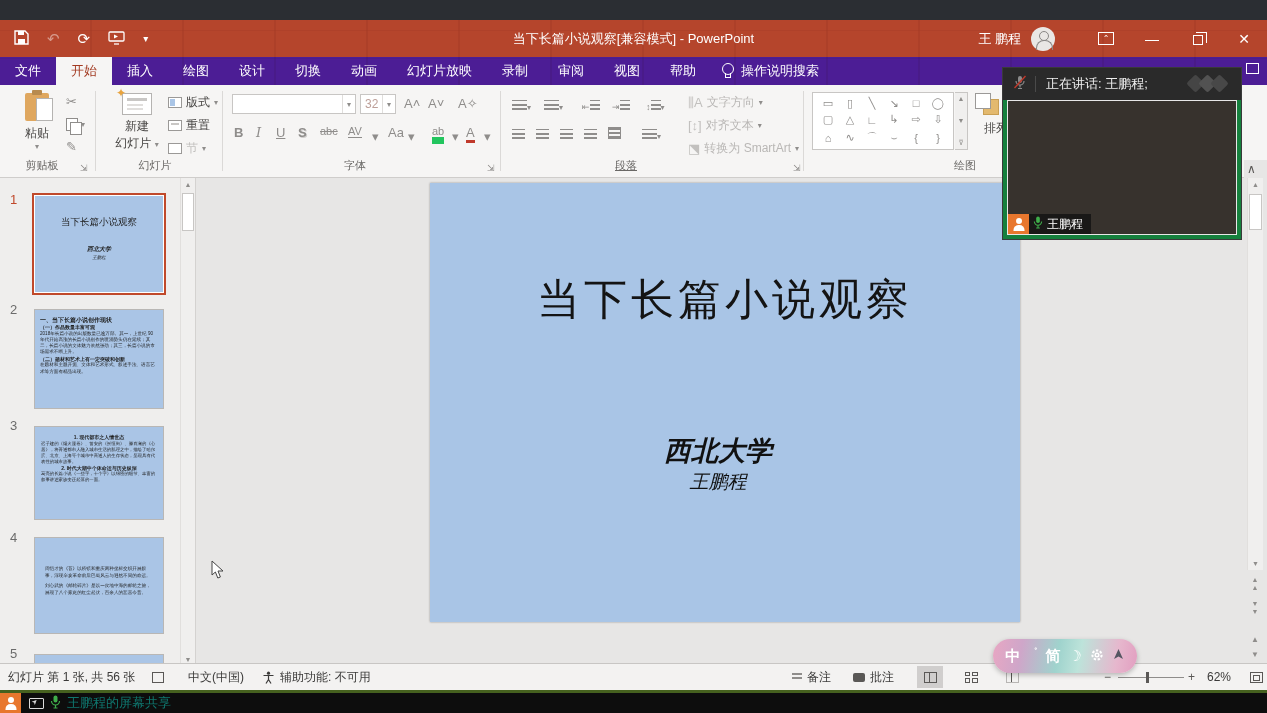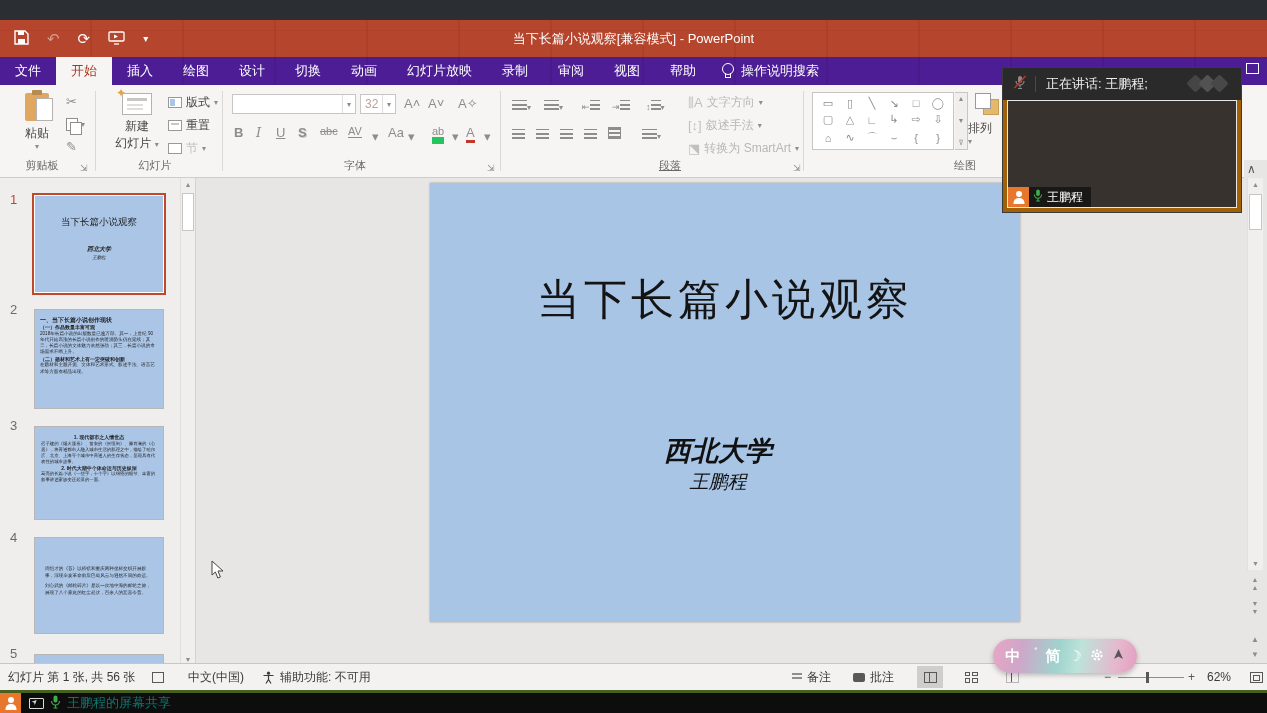--- a/index.html
+++ b/index.html
@@ -75,21 +75,21 @@
   .combo .dd { margin-left:auto; padding:0 4px; border-left:1px solid #e0dedc; align-self:stretch; display:flex; align-items:center; }
   .fbtn { position:absolute; font-size:13px; color:#8f8d8b; }
 
   
   .bars { display:inline-block; width:13px; height:10px; background:repeating-linear-gradient(to bottom,#8f8d8b 0 1.5px,transparent 1.5px 4.2px); }
   .pright { position:absolute; font-size:12px; color:#b9b7b5; display:flex; align-items:center; gap:4px; }
 
   
   .shape-gallery { position:absolute; left:812px; top:7px; width:142px; height:58px; background:#fff; border:1px solid #c8c6c4; padding:2px 4px; display:grid; grid-template-columns:repeat(6,1fr); align-items:center; justify-items:center; color:#8f8d8b; font-size:11px; }
   .gal-scroll { position:absolute; left:955px; top:7px; width:13px; height:58px; border:1px solid #c8c6c4; border-left:none; background:#f0efee; display:flex; flex-direction:column; align-items:center; justify-content:space-between; padding:2px 0; font-size:7px; color:#8f8d8b; }
-  .arrange-btn { position:absolute; left:968px; top:8px; width:40px; text-align:left; font-size:12px; color:#4a4846; }
+  .arrange-btn { position:absolute; left:968px; top:8px; width:40px; text-align:right; font-size:12px; color:#4a4846; }
   .arr-ico { width:26px; height:24px; margin:0 auto 3px; position:relative; }
   .arr-ico::before { content:""; position:absolute; left:0; top:0; width:14px; height:14px; background:#fff; border:1px solid #9b9997; z-index:2; }
   .arr-ico::after { content:""; position:absolute; left:8px; top:6px; width:14px; height:14px; background:#e3b96e; border:1px solid #c99f54; }
 
   
   .thumb-panel { position:absolute; left:0; top:178px; width:196px; height:488px; background:#efeeed; border-right:1px solid #d4d2d0; }
   .slide-num { position:absolute; left:10px; font-size:13px; color:#6b6b6b; }
   .slide-num.sel { color:#c0492b; }
   .thumb { position:absolute; left:35px; width:128px; background:#aac5e6; box-shadow:0 0 0 1px #b9b7b5; overflow:hidden; color:#1f1f1f; }
   .thumb.sel { box-shadow:0 0 0 1px #fff, 0 0 0 3px #c0492b; }
@@ -134,21 +134,21 @@
   .person-g { position:absolute; }
   .person-g::before { content:""; position:absolute; left:50%; transform:translateX(-50%); top:0; width:6px; height:6px; border-radius:50%; background:#fff; }
   .person-g::after { content:""; position:absolute; left:50%; transform:translateX(-50%); top:7px; width:11px; height:6px; border-radius:5px 5px 0 0; background:#fff; }
   .tb-share-ico { width:15px; height:11px; border:1.5px solid #dadada; border-radius:1px; margin:0 6px 0 8px; position:relative; }
   .tb-share-ico::before { content:"➤"; position:absolute; left:2px; top:-1px; font-size:7px; color:#dadada; transform:rotate(-45deg); }
 
   
   .mic { display:inline-block; }
 
   
-  .meeting { position:absolute; left:1003px; top:68px; width:238px; height:144px; z-index:50; background:#a16207; box-shadow:0 0 0 1px #3a3a3a; }
+  .meeting { position:absolute; left:1003px; top:68px; width:238px; height:171px; z-index:50; background:#15803d; box-shadow:0 0 0 1px #3a3a3a; }
   .meet-head { position:absolute; left:0; top:0; width:100%; height:32px; background:#2a2a2a; display:flex; align-items:center; color:#eee; font-size:13px; }
   .meet-sep { width:1px; height:16px; background:#4a4a4a; margin:0 10px 0 8px; }
   .meet-logo { margin-left:auto; margin-right:10px; position:relative; width:44px; height:18px; opacity:.8; }
   .meet-logo i { position:absolute; width:13px; height:13px; background:#565656; transform:rotate(45deg); border-radius:2px; top:2px; }
   .meet-logo i:nth-child(1){ left:2px; background:#4c4c4c; }
   .meet-logo i:nth-child(2){ left:14px; background:#5d5d5d; }
   .meet-logo i:nth-child(3){ left:26px; background:#505050; }
   .meet-video { position:absolute; left:4px; top:32px; right:4px; bottom:4px; background:#37322d; border:1px solid #e8e8e8; }
   .meet-tag { position:absolute; left:0; bottom:0; display:flex; align-items:center; height:20px; background:rgba(20,20,20,.85); color:#fff; font-size:12px; padding-right:8px; }
   .meet-tag .tb-person { margin-right:4px; }
@@ -185,20 +185,32 @@
       <span class="qbtn">
         <svg width="17" height="14" viewBox="0 0 17 14">
             <rect x="1" y="1" width="15" height="9" rx="1" fill="none" stroke="#fff" stroke-width="1.3"></rect>
             <path d="M6 3.5l4 2-4 2z" fill="#fff"></path>
             <path d="M6 13h5" stroke="#fff" stroke-width="1.3"></path>
           </svg>
       </span>
       <span class="qbtn tiny">▾</span>
     </div>
     <div class="win-title">当下长篇小说观察[兼容模式] - PowerPoint</div>
+    <div class="tb-right">
+      <span class="tb-user">王 鹏程</span>
+      <span class="avatar"></span>
+      <span class="winbtn">
+          <span class="ribbon-opt">⌃</span>
+        </span>
+      <span class="winbtn">—</span>
+      <span class="winbtn">
+          <span class="restore-ico"></span>
+        </span>
+      <span class="winbtn">✕</span>
+    </div>
   </div>
 
   <div class="tabrow">
     <span class="rtab">文件</span>
     <span class="rtab active">开始</span>
     <span class="rtab">插入</span>
     <span class="rtab">绘图</span>
     <span class="rtab">设计</span>
     <span class="rtab">切换</span>
     <span class="rtab">动画</span>
@@ -299,29 +311,29 @@
     <span style="position:absolute; left:584px; top:40px;"><span class="bars"></span></span>
     <span style="position:absolute; left:608px; top:40px;"><span class="bars" style="border:1px solid #8f8d8b; height:12px;"></span></span>
     <span style="position:absolute; left:642px; top:40px;"><span class="bars" style="width:15px;"></span><span class="dd">▾</span></span>
     <div class="pright" style="left:688px; top:9px;">
         <span class="g dis">⫼A</span>
         <span>文字方向</span>
         <span class="dd dis">▾</span>
       </div>
     <div class="pright" style="left:688px; top:32px;">
         <span class="g dis">[↕]</span>
-        <span>叙述手法</span>
+        <span>对齐文本</span>
         <span class="dd dis">▾</span>
       </div>
     <div class="pright" style="left:688px; top:55px;">
         <span class="g dis">⬔</span>
         <span>转换为 SmartArt</span>
         <span class="dd dis">▾</span>
       </div>
-    <div class="grp-label" style="left:620px;text-decoration:underline;">段落</div>
+    <div class="grp-label" style="left:576px;text-decoration:underline;">段落</div>
     <span class="launcher" style="left:793px;">⇲</span>
     <div class="grp-sep" style="left:803px;"></div>
 
     <div class="shape-gallery">
       <span>▭</span>
       <span>▯</span>
       <span>╲</span>
       <span>↘</span>
       <span>□</span>
       <span>◯</span>

